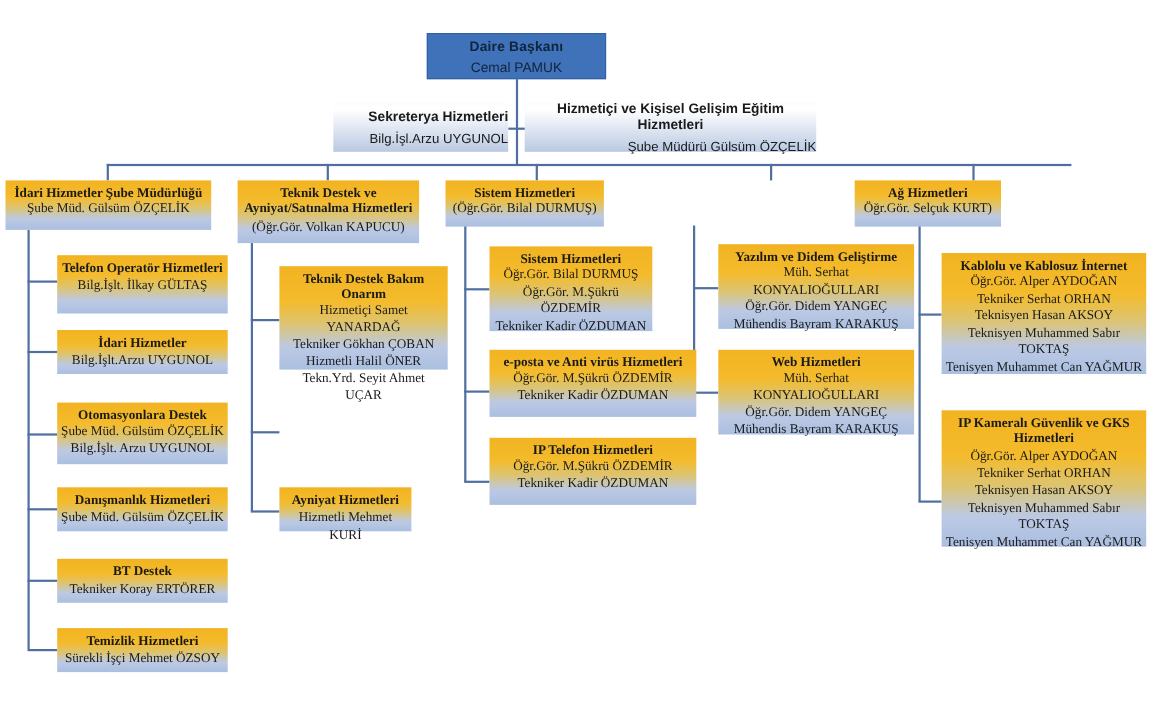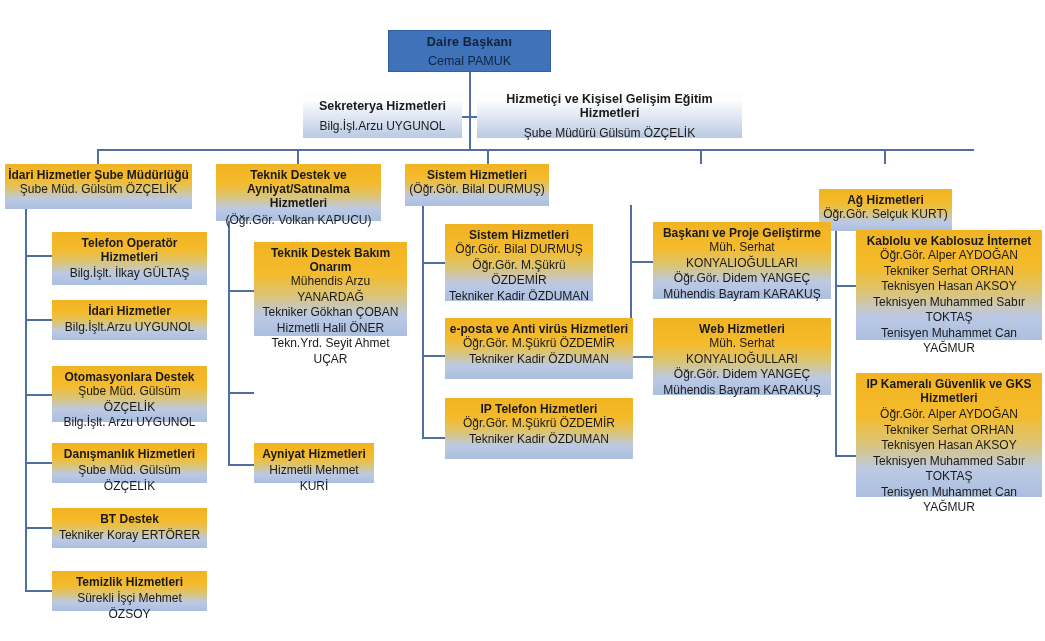--- a/index.html
+++ b/index.html
@@ -33,32 +33,33 @@
     align-items:center;
   }
   .root .ttl{font-weight:bold;font-size:12.5px;letter-spacing:.2px;}
   .root .sub{font-size:12.5px;margin-top:5px;}
   
   .staff{
     background:linear-gradient(to bottom,#fbfcfe 0%,#ffffff 14%,#e4eaf4 48%,#b9c9e2 100%);
     display:flex;
     flex-direction:column;
     justify-content:center;
-    align-items:center;
+    align-items:flex-end;
   }
   .staff .ttl{font-weight:bold;font-size:12.5px;}
   .staff .sub{font-size:12px;margin-top:6px;}
   
   .unit{
     background:linear-gradient(to bottom,#f2b321 0%,#f4bb2c 34%,#dcc473 56%,#bcc9e4 78%,#aabfe0 100%);
     display:flex;
     flex-direction:column;
     justify-content:flex-start;
     align-items:center;
     padding-top:4px;
+    font-family:Liberation Serif, serif;
   }
   .unit .ttl{font-weight:bold;font-size:12px;line-height:14px;padding:0 3px;}
   .unit .sub{font-size:12px;line-height:15.5px;padding:0 3px;}
   .unit .sub.b{font-weight:bold;}
   
   .ln{position:absolute;background:#4f6fa0;z-index:1;}
   .lnv{width:1.6px;}
   .lnh{height:1.6px;}
 </style>
 </head>
@@ -128,21 +129,21 @@
     <div class="ttl">Teknik  Destek ve Ayniyat/Satınalma  Hizmetleri</div>
     <div class="sub" style="margin-top:3px;">(Öğr.Gör. Volkan KAPUCU)</div>
   </div>
 
   <div class="box unit" style="left:405px;top:164px;width:144px;height:42px;">
     <div class="ttl">Sistem Hizmetleri</div>
     <div class="sub">(Öğr.Gör.  Bilal DURMUŞ)</div>
   </div>
 
 
-  <div class="box unit" style="left:819px;top:164px;width:133px;height:42px;margin-top:25px;">
+  <div class="box unit" style="left:777px;top:164px;width:133px;height:42px;">
     <div class="ttl">Ağ Hizmetleri</div>
     <div class="sub">Öğr.Gör. Selçuk KURT)</div>
   </div>
 
   <div class="box unit" style="left:52px;top:232px;width:155px;height:53px;">
     <div class="ttl">Telefon Operatör Hizmetleri</div>
     <div class="sub" style="margin-top:2px;">Bilg.İşlt. İlkay GÜLTAŞ</div>
   </div>
 
   <div class="box unit" style="left:52px;top:300px;width:155px;height:40px;">
@@ -166,21 +167,21 @@
     <div class="sub" style="margin-top:2px;">Tekniker Koray ERTÖRER</div>
   </div>
 
   <div class="box unit" style="left:52px;top:571px;width:155px;height:40px;">
     <div class="ttl">Temizlik Hizmetleri</div>
     <div class="sub" style="margin-top:2px;">Sürekli İşçi Mehmet ÖZSOY</div>
   </div>
 
   <div class="box unit" style="left:254px;top:242px;width:153px;height:94px;">
     <div class="ttl">Teknik Destek Bakım Onarım</div>
-    <div class="sub">Mühendis Arzu YANARDAĞ</div>
+    <div class="sub">Hizmetiçi Samet YANARDAĞ</div>
     <div class="sub">Tekniker Gökhan ÇOBAN</div>
     <div class="sub">Hizmetli Halil ÖNER</div>
     <div class="sub">Tekn.Yrd. Seyit Ahmet  UÇAR</div>
   </div>
 
 
   <div class="box unit" style="left:254px;top:443px;width:120px;height:40px;">
     <div class="ttl">Ayniyat Hizmetleri</div>
     <div class="sub" style="margin-top:2px;">Hizmetli Mehmet KURİ</div>
   </div>
@@ -198,21 +199,21 @@
     <div class="sub">Tekniker Kadir ÖZDUMAN</div>
   </div>
 
   <div class="box unit" style="left:445px;top:398px;width:188px;height:61px;">
     <div class="ttl">IP Telefon Hizmetleri</div>
     <div class="sub">Öğr.Gör. M.Şükrü ÖZDEMİR</div>
     <div class="sub">Tekniker Kadir ÖZDUMAN</div>
   </div>
 
   <div class="box unit" style="left:653px;top:222px;width:178px;height:77px;">
-    <div class="ttl">Başkanı ve Proje  Geliştirme</div>
+    <div class="ttl">Yazılım ve Didem  Geliştirme</div>
     <div class="sub">Müh. Serhat KONYALIOĞULLARI</div>
     <div class="sub">Öğr.Gör. Didem YANGEÇ</div>
     <div class="sub">Mühendis Bayram KARAKUŞ</div>
   </div>
 
   <div class="box unit" style="left:653px;top:318px;width:178px;height:77px;">
     <div class="ttl">Web Hizmetleri</div>
     <div class="sub">Müh. Serhat KONYALIOĞULLARI</div>
     <div class="sub">Öğr.Gör. Didem YANGEÇ</div>
     <div class="sub">Mühendis Bayram KARAKUŞ</div>

